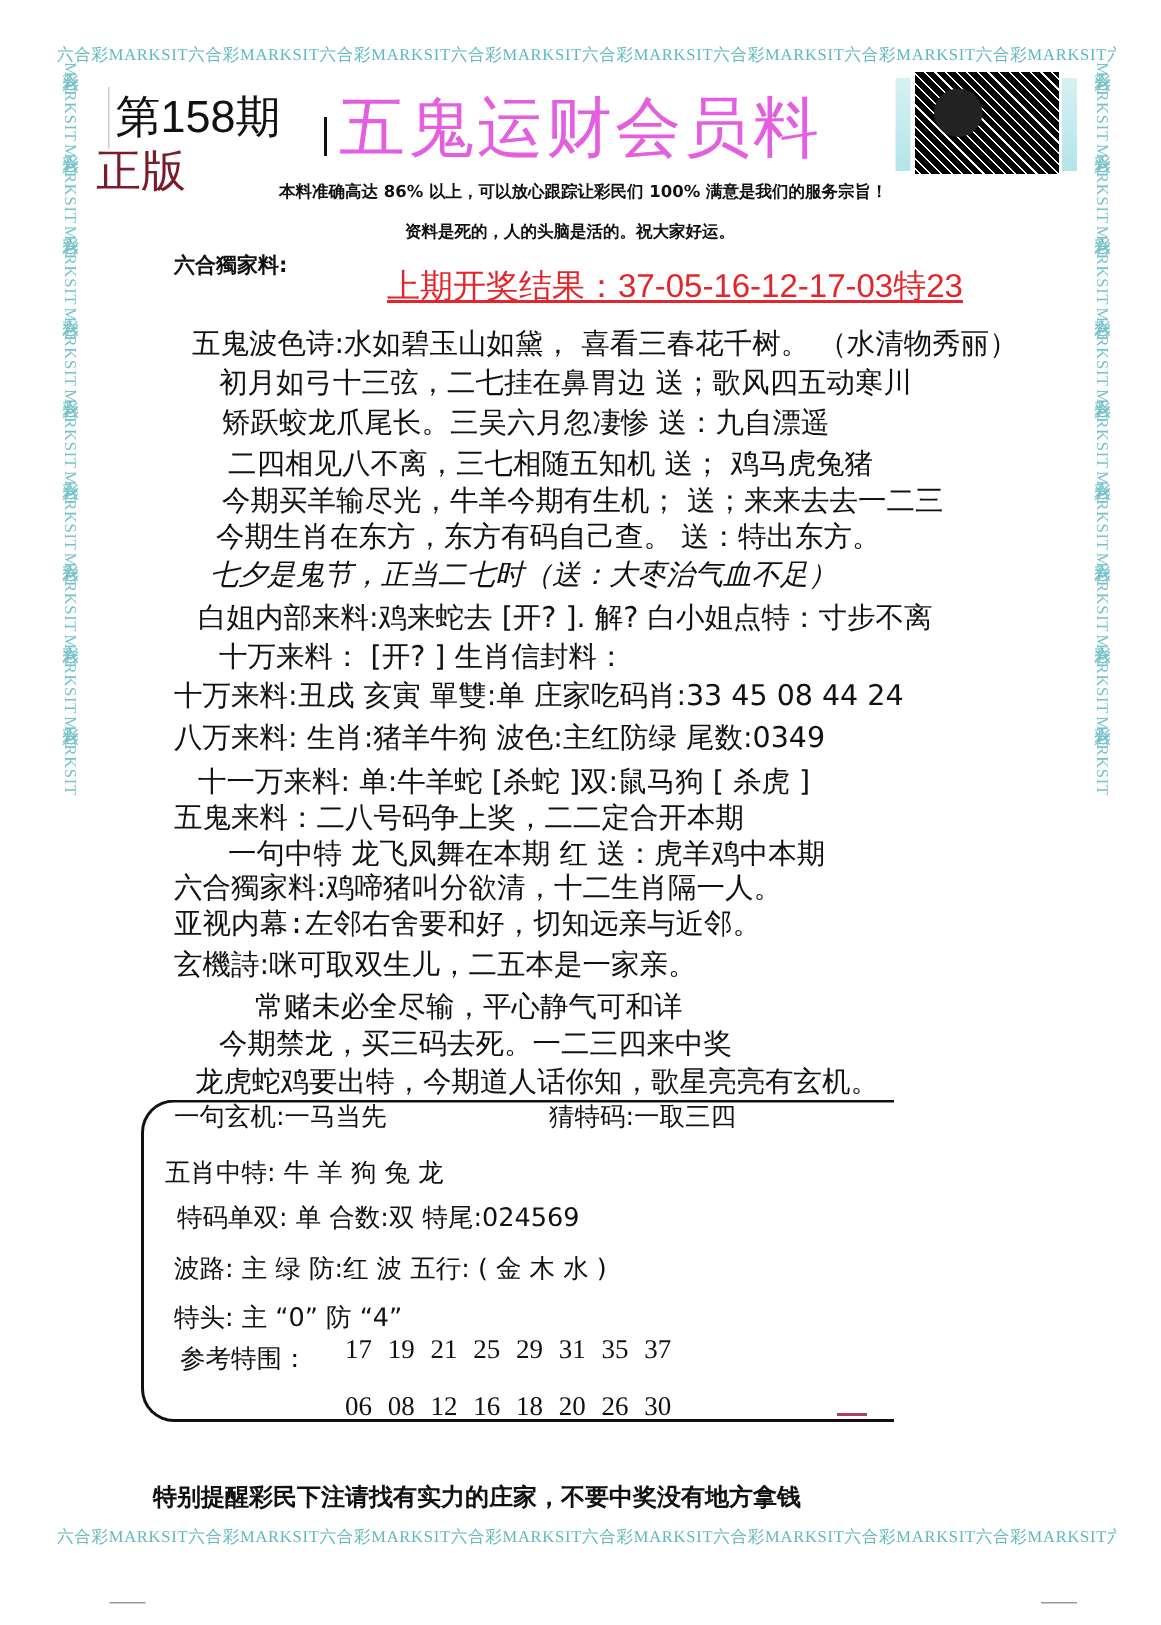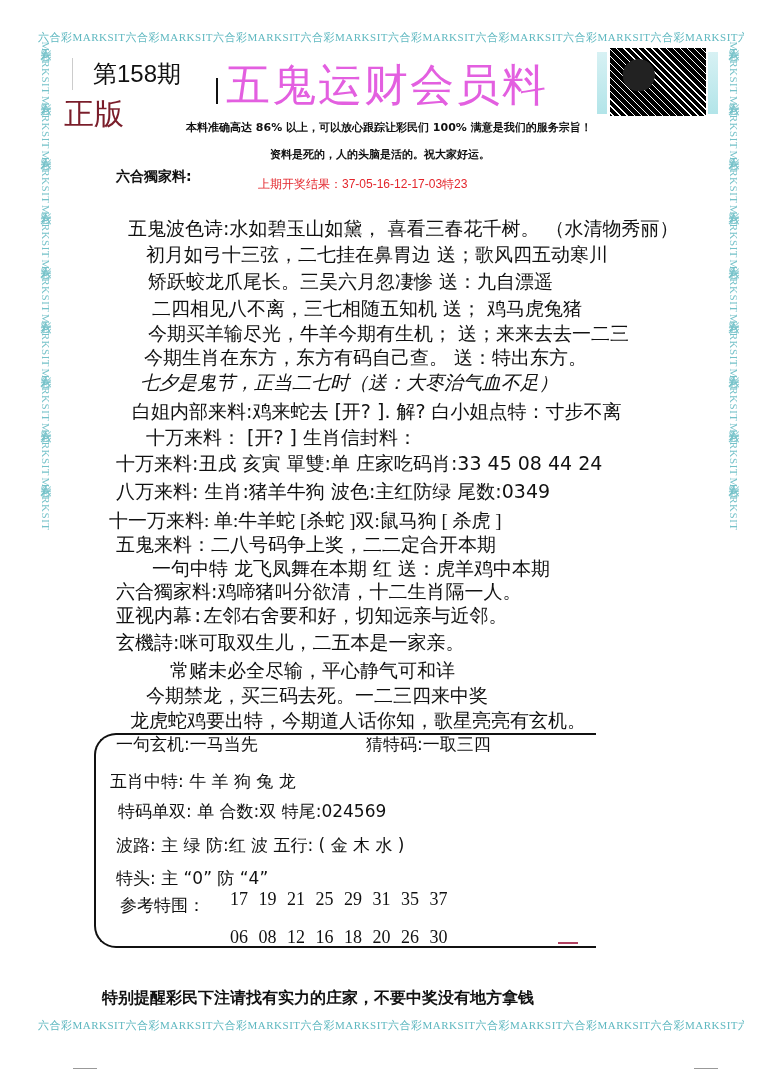--- a/index.html
+++ b/index.html
@@ -7,37 +7,37 @@
   body { position: relative; font-family: "DejaVu Serif", "Liberation Serif", serif; color: #111; }
 
   .border-h { position: absolute; left: 38px; width: 706px; height: 14px; font-family: "Liberation Serif", serif; font-size: 11px; color: #5fb8c0; white-space: nowrap; overflow: hidden; letter-spacing: 0.5px; line-height: 14px; }
   .border-top { top: 30px; }
   .border-bottom { top: 1018px; }
   .border-v { position: absolute; top: 40px; width: 14px; height: 980px; overflow: hidden; }
   .border-v span { display: block; writing-mode: vertical-rl; font-family: "Liberation Serif", serif; font-size: 11px; color: #5fb8c0; white-space: nowrap; letter-spacing: 0.5px; opacity: 0.85; }
   .border-left { left: 38px; }
   .border-right { left: 726px; }
 
-  .issue { position: absolute; left: 72px; top: 58px; font-family: "Liberation Sans", sans-serif; font-size: 24px; color: #111; border-left: 1px solid #ccc; padding-left: 20px; }
+  .issue { position: absolute; left: 72px; top: 58px; font-family: "Liberation Sans", sans-serif; font-size: 30px; color: #111; border-left: 1px solid #ccc; padding-left: 4px; }
   .genuine { position: absolute; left: 64px; top: 94px; font-family: "DejaVu Serif", serif; font-size: 30px; color: #7a1d2a; }
   .title-bar { position: absolute; left: 216px; top: 78px; width: 2px; height: 26px; background: #111; }
   .main-title { position: absolute; left: 226px; top: 56px; font-family: "DejaVu Serif", serif; font-size: 44px; color: #e35fe0; letter-spacing: 2px; font-weight: normal; }
 
   .qr { position: absolute; left: 610px; top: 48px; width: 96px; height: 68px; background:
         radial-gradient(circle at 30% 40%, #222 0 20%, transparent 21%),
         repeating-linear-gradient(45deg, #000 0 2px, #fff 2px 3px, #000 3px 5px),
         #000; }
   .qr-side { position: absolute; left: 597px; top: 52px; width: 10px; height: 62px; background: linear-gradient(#bde8ec, #7fd3da); opacity: 0.6; }
   .qr-side2 { position: absolute; left: 708px; top: 52px; width: 10px; height: 62px; background: linear-gradient(#bde8ec, #7fd3da); opacity: 0.6; }
 
   .tagline1 { position: absolute; left: 186px; top: 120px; font-size: 11px; font-weight: bold; color: #111; font-family: "DejaVu Sans", sans-serif; }
   .tagline2 { position: absolute; left: 270px; top: 147px; font-size: 11px; font-weight: bold; color: #111; font-family: "DejaVu Sans", sans-serif; }
 
   .poem-label { position: absolute; left: 116px; top: 168px; font-size: 14px; font-weight: bold; font-family: "DejaVu Sans", sans-serif; }
-  .last-result { position: absolute; left: 258px; top: 176px; font-family: "Liberation Sans", sans-serif; font-size: 12px; color: #e3262c; }
+  .last-result { position: absolute; left: 258px; top: 176px; font-family: "Liberation Sans", sans-serif; font-size: 22px; color: #e3262c; text-decoration: underline; }
 
   .line { position: absolute; white-space: nowrap; font-size: 19px; font-family: "DejaVu Sans", sans-serif; color: #111; }
 
   .box { position: absolute; left: 94px; top: 733px; width: 502px; height: 215px; border: 2px solid #111; border-right: none; border-top-left-radius: 22px; border-bottom-left-radius: 22px; }
   .box-accent { position: absolute; left: 558px; top: 942px; width: 20px; height: 2px; background: #b04060; }
 
   .bline { position: absolute; white-space: nowrap; font-family: "DejaVu Sans", sans-serif; font-size: 17px; color: #111; }
   .nums { font-family: "Liberation Serif", serif; font-size: 18px; word-spacing: 6px; }
 
   .footer-note { position: absolute; left: 102px; top: 988px; font-size: 16px; font-weight: bold; font-family: "DejaVu Sans", sans-serif; color: #111; }
@@ -74,21 +74,21 @@
 <div class="line" style="left:146px;top:242px;">初月如弓十三弦，二七挂在鼻胃边 送；歌风四五动寒川</div>
 <div class="line" style="left:148px;top:269px;">矫跃蛟龙爪尾长。三吴六月忽凄惨 送：九自漂遥</div>
 <div class="line" style="left:152px;top:296px;">二四相见八不离，三七相随五知机   送；  鸡马虎兔猪</div>
 <div class="line" style="left:148px;top:321px;">今期买羊输尽光，牛羊今期有生机；    送；来来去去一二三</div>
 <div class="line" style="left:144px;top:345px;">今期生肖在东方，东方有码自己查。 送：特出东方。</div>
 <div class="line" style="left:140px;top:370px;font-style:italic;">七夕是鬼节，正当二七时（送：大枣治气血不足）</div>
 <div class="line" style="left:132px;top:399px;">白姐内部来料:鸡来蛇去          [开? ]. 解?     白小姐点特：寸步不离</div>
 <div class="line" style="left:146px;top:425px;">十万来料：                   [开? ]    生肖信封料：</div>
 <div class="line" style="left:116px;top:451px;">十万来料:丑戌 亥寅 單雙:单     庄家吃码肖:33  45  08  44  24</div>
 <div class="line" style="left:116px;top:479px;text-align:right;">八万来料: 生肖:猪羊牛狗  波色:主红防绿 尾数:0349</div>
-<div class="line" style="left:109px;top:508px;font-family:Liberation Serif, serif;">十一万来料: 单:牛羊蛇 [杀蛇  ]双:鼠马狗 [ 杀虎 ]</div>
+<div class="line" style="left:132px;top:508px;">十一万来料: 单:牛羊蛇 [杀蛇  ]双:鼠马狗 [ 杀虎 ]</div>
 <div class="line" style="left:116px;top:532px;">五鬼来料：二八号码争上奖，二二定合开本期</div>
 <div class="line" style="left:116px;top:556px;margin-left:36px;">一句中特 龙飞凤舞在本期    红    送：虎羊鸡中本期</div>
 <div class="line" style="left:116px;top:579px;">六合獨家料:鸡啼猪叫分欲清，十二生肖隔一人。</div>
 <div class="line" style="left:116px;top:603px;font-family:Liberation Mono, monospace;">亚视内幕:左邻右舍要和好，切知远亲与近邻。</div>
 <div class="line" style="left:116px;top:630px;">玄機詩:咪可取双生儿，二五本是一家亲。</div>
 <div class="line" style="left:170px;top:658px;">常赌未必全尽输，平心静气可和详</div>
 <div class="line" style="left:146px;top:683px;">今期禁龙，买三码去死。一二三四来中奖</div>
 <div class="line" style="left:130px;top:708px;">龙虎蛇鸡要出特，今期道人话你知，歌星亮亮有玄机。</div>
 
 <div class="box"></div>

